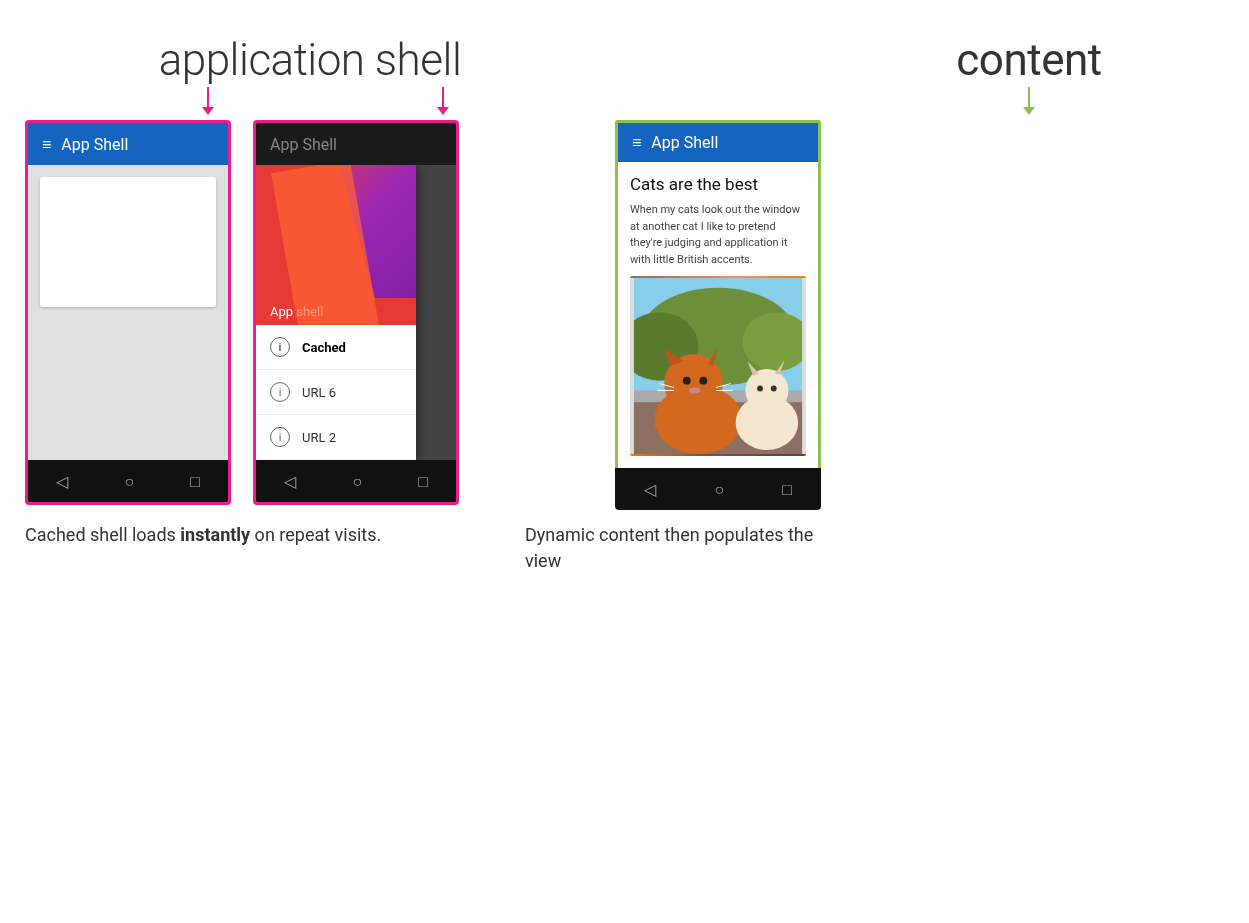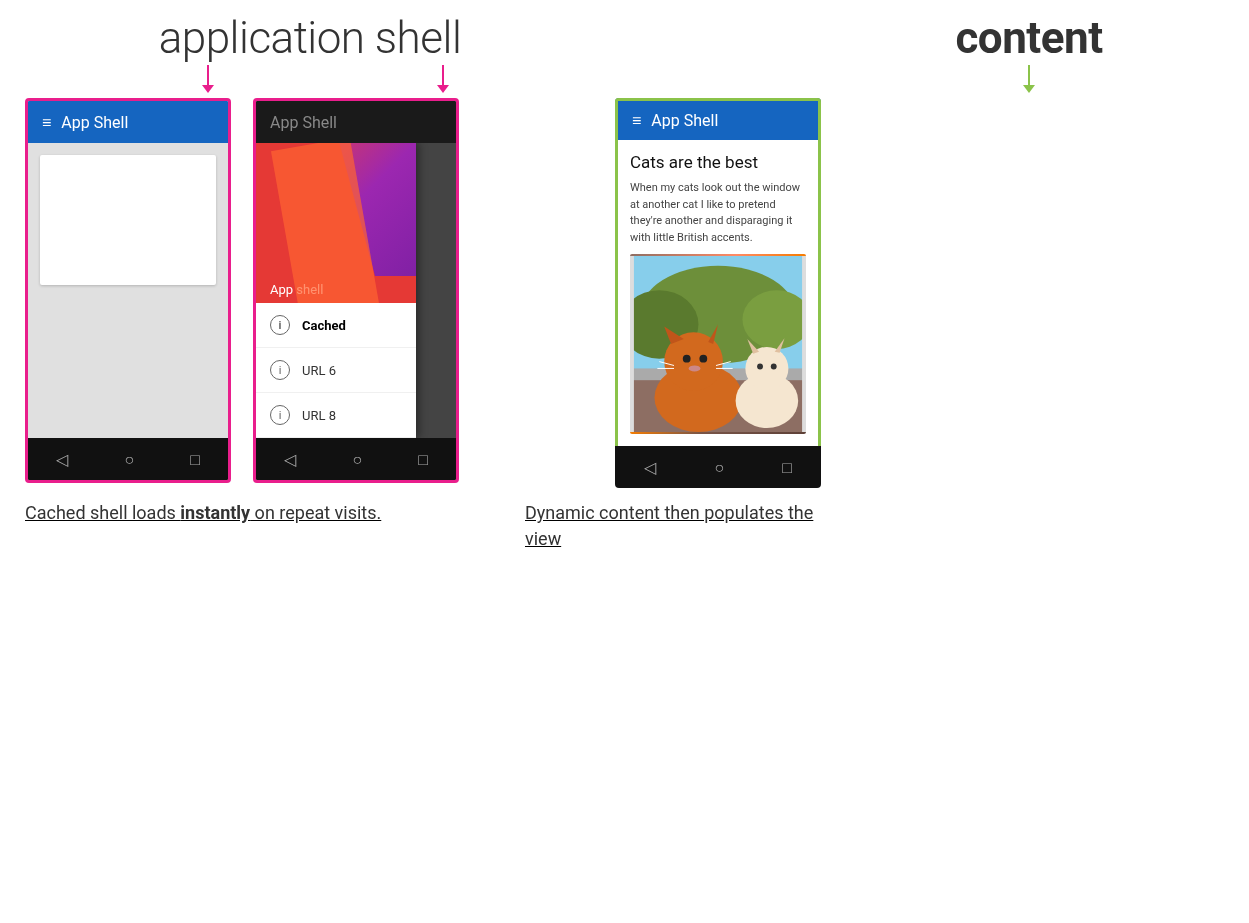--- a/index.html
+++ b/index.html
@@ -21,42 +21,42 @@
       background: #fff;
       display: flex;
       flex-direction: column;
       align-items: center;
     }
 
     
     .labels-row {
       display: flex;
       width: 100%;
-      padding-top: 12px;
+      padding-top: 34px;
       justify-content: space-between;
       align-items: flex-start;
       padding-left: 30px;
       padding-right: 60px;
     }
 
     .label-app-shell {
       text-align: center;
       font-size: 44px;
       color: #333;
       font-weight: 300;
       letter-spacing: -0.5px;
       flex: 1;
       max-width: 560px;
     }
 
     .label-content {
       text-align: center;
       font-size: 44px;
       color: #333;
-      font-weight: 700;
+      font-weight: 400;
       letter-spacing: -0.5px;
       flex: 0 0 300px;
       margin-right: 10px;
     }
 
     
     .arrows-row {
       display: flex;
       width: 100%;
       padding-left: 30px;
@@ -246,21 +246,20 @@
 
     
     .bottom-row {
       display: flex;
       width: 100%;
       padding-left: 25px;
       padding-right: 30px;
       gap: 20px;
       margin-top: 12px;
       align-items: flex-start;
-      text-decoration: underline;
     }
 
     .bottom-text-left {
       flex: 1;
       max-width: 440px;
       font-size: 18px;
       color: #333;
       line-height: 1.4;
     }
 
@@ -420,21 +419,21 @@
                 <div class="drawer-item active">
                   <div class="info-icon">i</div>
                   <span>Cached</span>
                 </div>
                 <div class="drawer-item">
                   <div class="info-icon">i</div>
                   <span>URL 6</span>
                 </div>
                 <div class="drawer-item">
                   <div class="info-icon">i</div>
-                  <span>URL 8</span>
+                  <span>URL 2</span>
                 </div>
               </div>
             </div>
 
             <div style="flex:1; background:#444;"></div>
           </div>
         </div>
         <div class="phone-bottom-bar">
           <span class="nav-btn">◁</span>
           <span class="nav-btn">○</span>
@@ -445,21 +444,21 @@
     </div>
 
     <div class="phone-group-right">
       <div class="phone3-wrapper">
         <div class="phone3-header">
           <span class="hamburger-icon">≡</span>
           <span class="phone-navbar-title">App Shell</span>
         </div>
         <div class="phone3-body">
           <div class="article-title">Cats are the best</div>
-          <div class="article-text">When my cats look out the window at another cat I like to pretend they're another and disparaging it with little British accents.</div>
+          <div class="article-text">When my cats look out the window at another cat I like to pretend they're judging and application it with little British accents.</div>
 
           <div class="cat-image">
             <svg width="100%" height="100%" viewBox="0 0 180 180" xmlns="http://www.w3.org/2000/svg">
 
               <rect width="180" height="180" fill="#87CEEB"></rect>
 
               <ellipse cx="90" cy="60" rx="80" ry="50" fill="#6d8f3a"></ellipse>
               <ellipse cx="30" cy="70" rx="40" ry="35" fill="#5a7a2e"></ellipse>
               <ellipse cx="150" cy="65" rx="35" ry="30" fill="#7a9e40"></ellipse>
 

